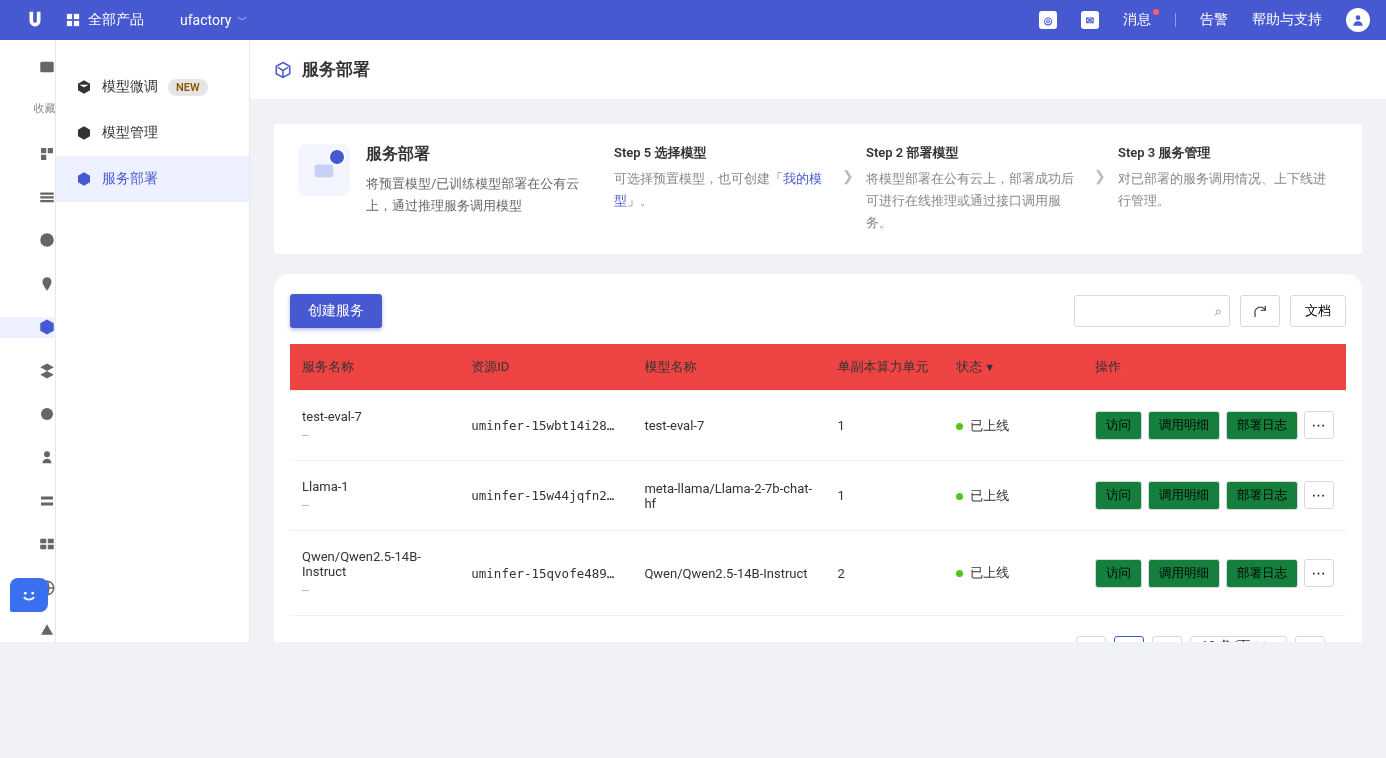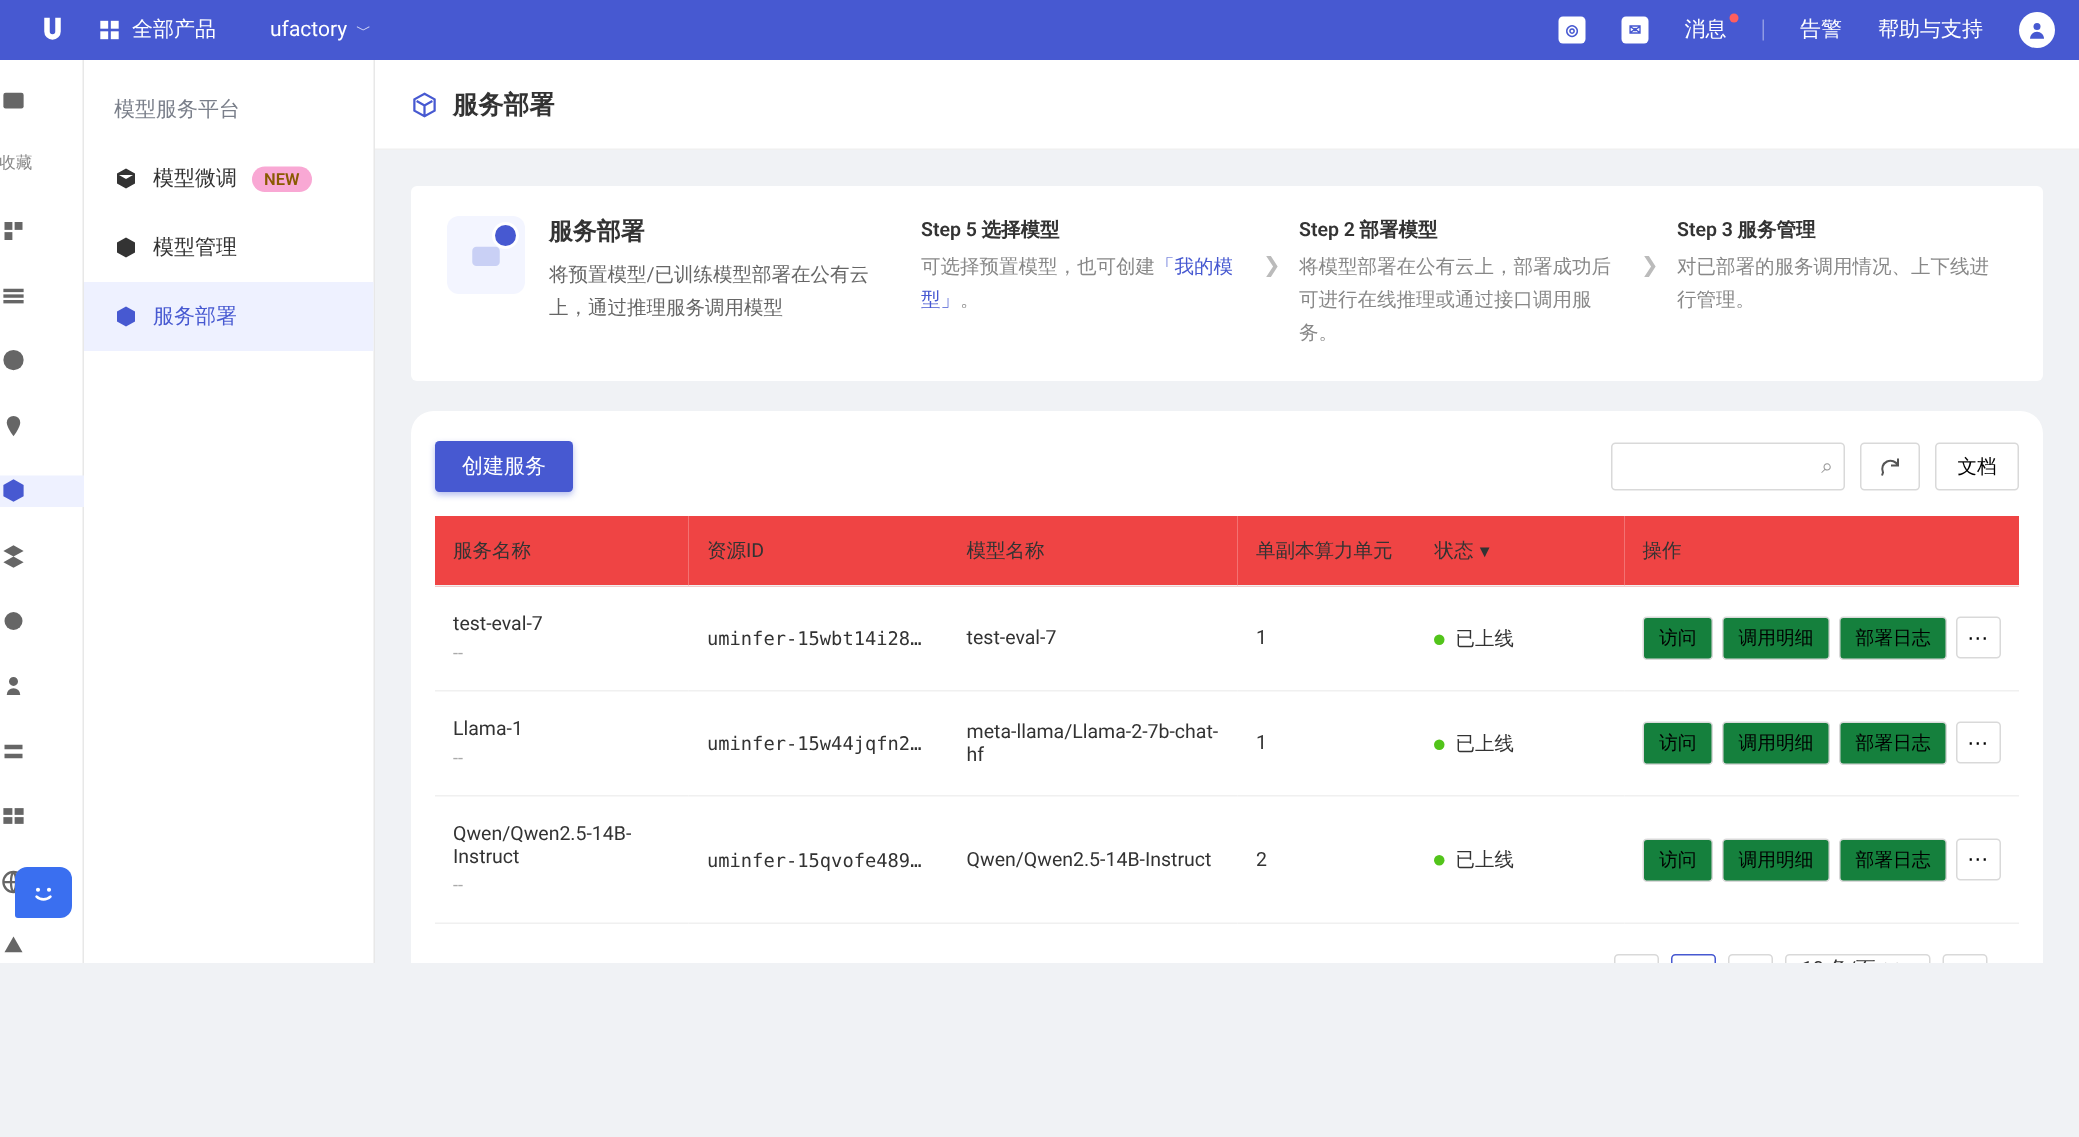--- a/index.html
+++ b/index.html
@@ -18,33 +18,33 @@
     .hicon { width:18px; height:18px; display:flex; align-items:center; justify-content:center; background:#fff; color:#4759d1; border-radius:3px; font-size:10px; font-weight:bold; }
     .msg-dot { position:relative; }
     .msg-dot::after { content:''; position:absolute; top:-2px; right:-8px; width:6px; height:6px; background:#ff5e5e; border-radius:50%; }
     .divider-v { width:1px; height:14px; background:rgba(255,255,255,.4); }
     .avatar { width:24px; height:24px; background:#fff; border-radius:50%; display:flex; align-items:center; justify-content:center; }
     .avatar svg { width:14px; height:14px; fill:#4759d1; }
     
     .body { flex:1; display:flex; overflow:hidden; }
     
     .rail { width:56px; background:#fff; border-right:1px solid #e8e8e8; display:flex; flex-direction:column; align-items:center; padding-top:16px; gap:22px; position:relative; }
-    .rail-item { width:56px; height:30px; display:flex; flex-direction:column; align-items:flex-start; justify-content:center; color:#666; cursor:pointer; font-size:11px; }
+    .rail-item { width:56px; height:30px; display:flex; flex-direction:column; align-items:flex-end; justify-content:center; color:#666; cursor:pointer; font-size:11px; }
     .rail-item.active { background:#eef1ff; color:#4759d1; }
     .rail-item svg { width:18px; height:18px; fill:currentColor; }
     .rail-label { font-size:11px; color:#888; margin-top:-4px; }
     .chat-bubble { position:absolute; bottom:30px; left:10px; width:38px; height:34px; background:#3a6ff0; border-radius:8px 8px 8px 2px; display:flex; align-items:center; justify-content:center; }
     .chat-bubble svg { width:22px; height:22px; fill:#fff; }
     
     .sidebar { width:194px; background:#fff; border-right:1px solid #e8e8e8; padding-top:24px; }
     .side-title { padding:0 20px 14px; color:#7a7f8a; font-size:14px; }
     .side-item { padding:14px 20px; display:flex; align-items:center; gap:10px; color:#333; cursor:pointer; font-size:14px;}
     .side-item.active { background:#eef1ff; color:#4759d1; }
     .cube-ic { width:16px; height:16px; fill:currentColor; }
-    .new-badge { background:#f9a8d4; color:#8a5a00; font-size:11px; padding:2px 8px; border-radius:10px; font-weight:600;}
+    .new-badge { background:#e5e5e5; color:#8a5a00; font-size:11px; padding:2px 8px; border-radius:10px; font-weight:600;}
     
     .main { flex:1; overflow:auto; }
     .page-head { background:#fff; padding:18px 24px; display:flex; align-items:center; gap:10px; border-bottom:1px solid #f0f0f0;}
     .page-head .cube-ic { width:18px;height:18px;fill:#4759d1;}
     .page-title { font-size:17px; font-weight:600; }
     .content { padding:24px; display:flex; flex-direction:column; gap:20px; }
     
     .steps-card { background:#fff; border-radius:4px; padding:20px 24px; display:flex; gap:16px; align-items:flex-start; }
     .sc-icon { width:52px; height:52px; background:#f3f5ff; border-radius:8px; display:flex; align-items:center; justify-content:center; flex-shrink:0; position:relative; }
     .sc-icon::after{content:''; position:absolute; top:6px; right:6px; width:14px;height:14px; background:#4759d1; border-radius:50%; box-shadow:0 0 0 2px #fff;}
@@ -213,21 +213,20 @@
       <div class="chat-bubble">
           <svg viewBox="0 0 24 24">
             <circle cx="8" cy="10" r="1.5" fill="#fff"></circle>
             <circle cx="16" cy="10" r="1.5" fill="#fff"></circle>
             <path d="M7 15c1.5 1.5 3 2 5 2s3.5-.5 5-2" stroke="#fff" stroke-width="2" fill="none" stroke-linecap="round"></path>
           </svg>
         </div>
     </div>
 
     <div class="sidebar">
-      <div class="side-title">模型服务平台</div>
       <div class="side-item">
         <svg class="cube-ic" viewBox="0 0 24 24">
             <path d="M12 2l9 5v10l-9 5-9-5V7l9-5zM5 8.5l7 4 7-4M12 22V12.5"></path>
           </svg>
         <span>模型微调</span>
         <span class="new-badge">NEW</span>
       </div>
       <div class="side-item">
         <svg class="cube-ic" viewBox="0 0 24 24">
             <path d="M12 2l9 5v10l-9 5-9-5V7l9-5z"></path>

